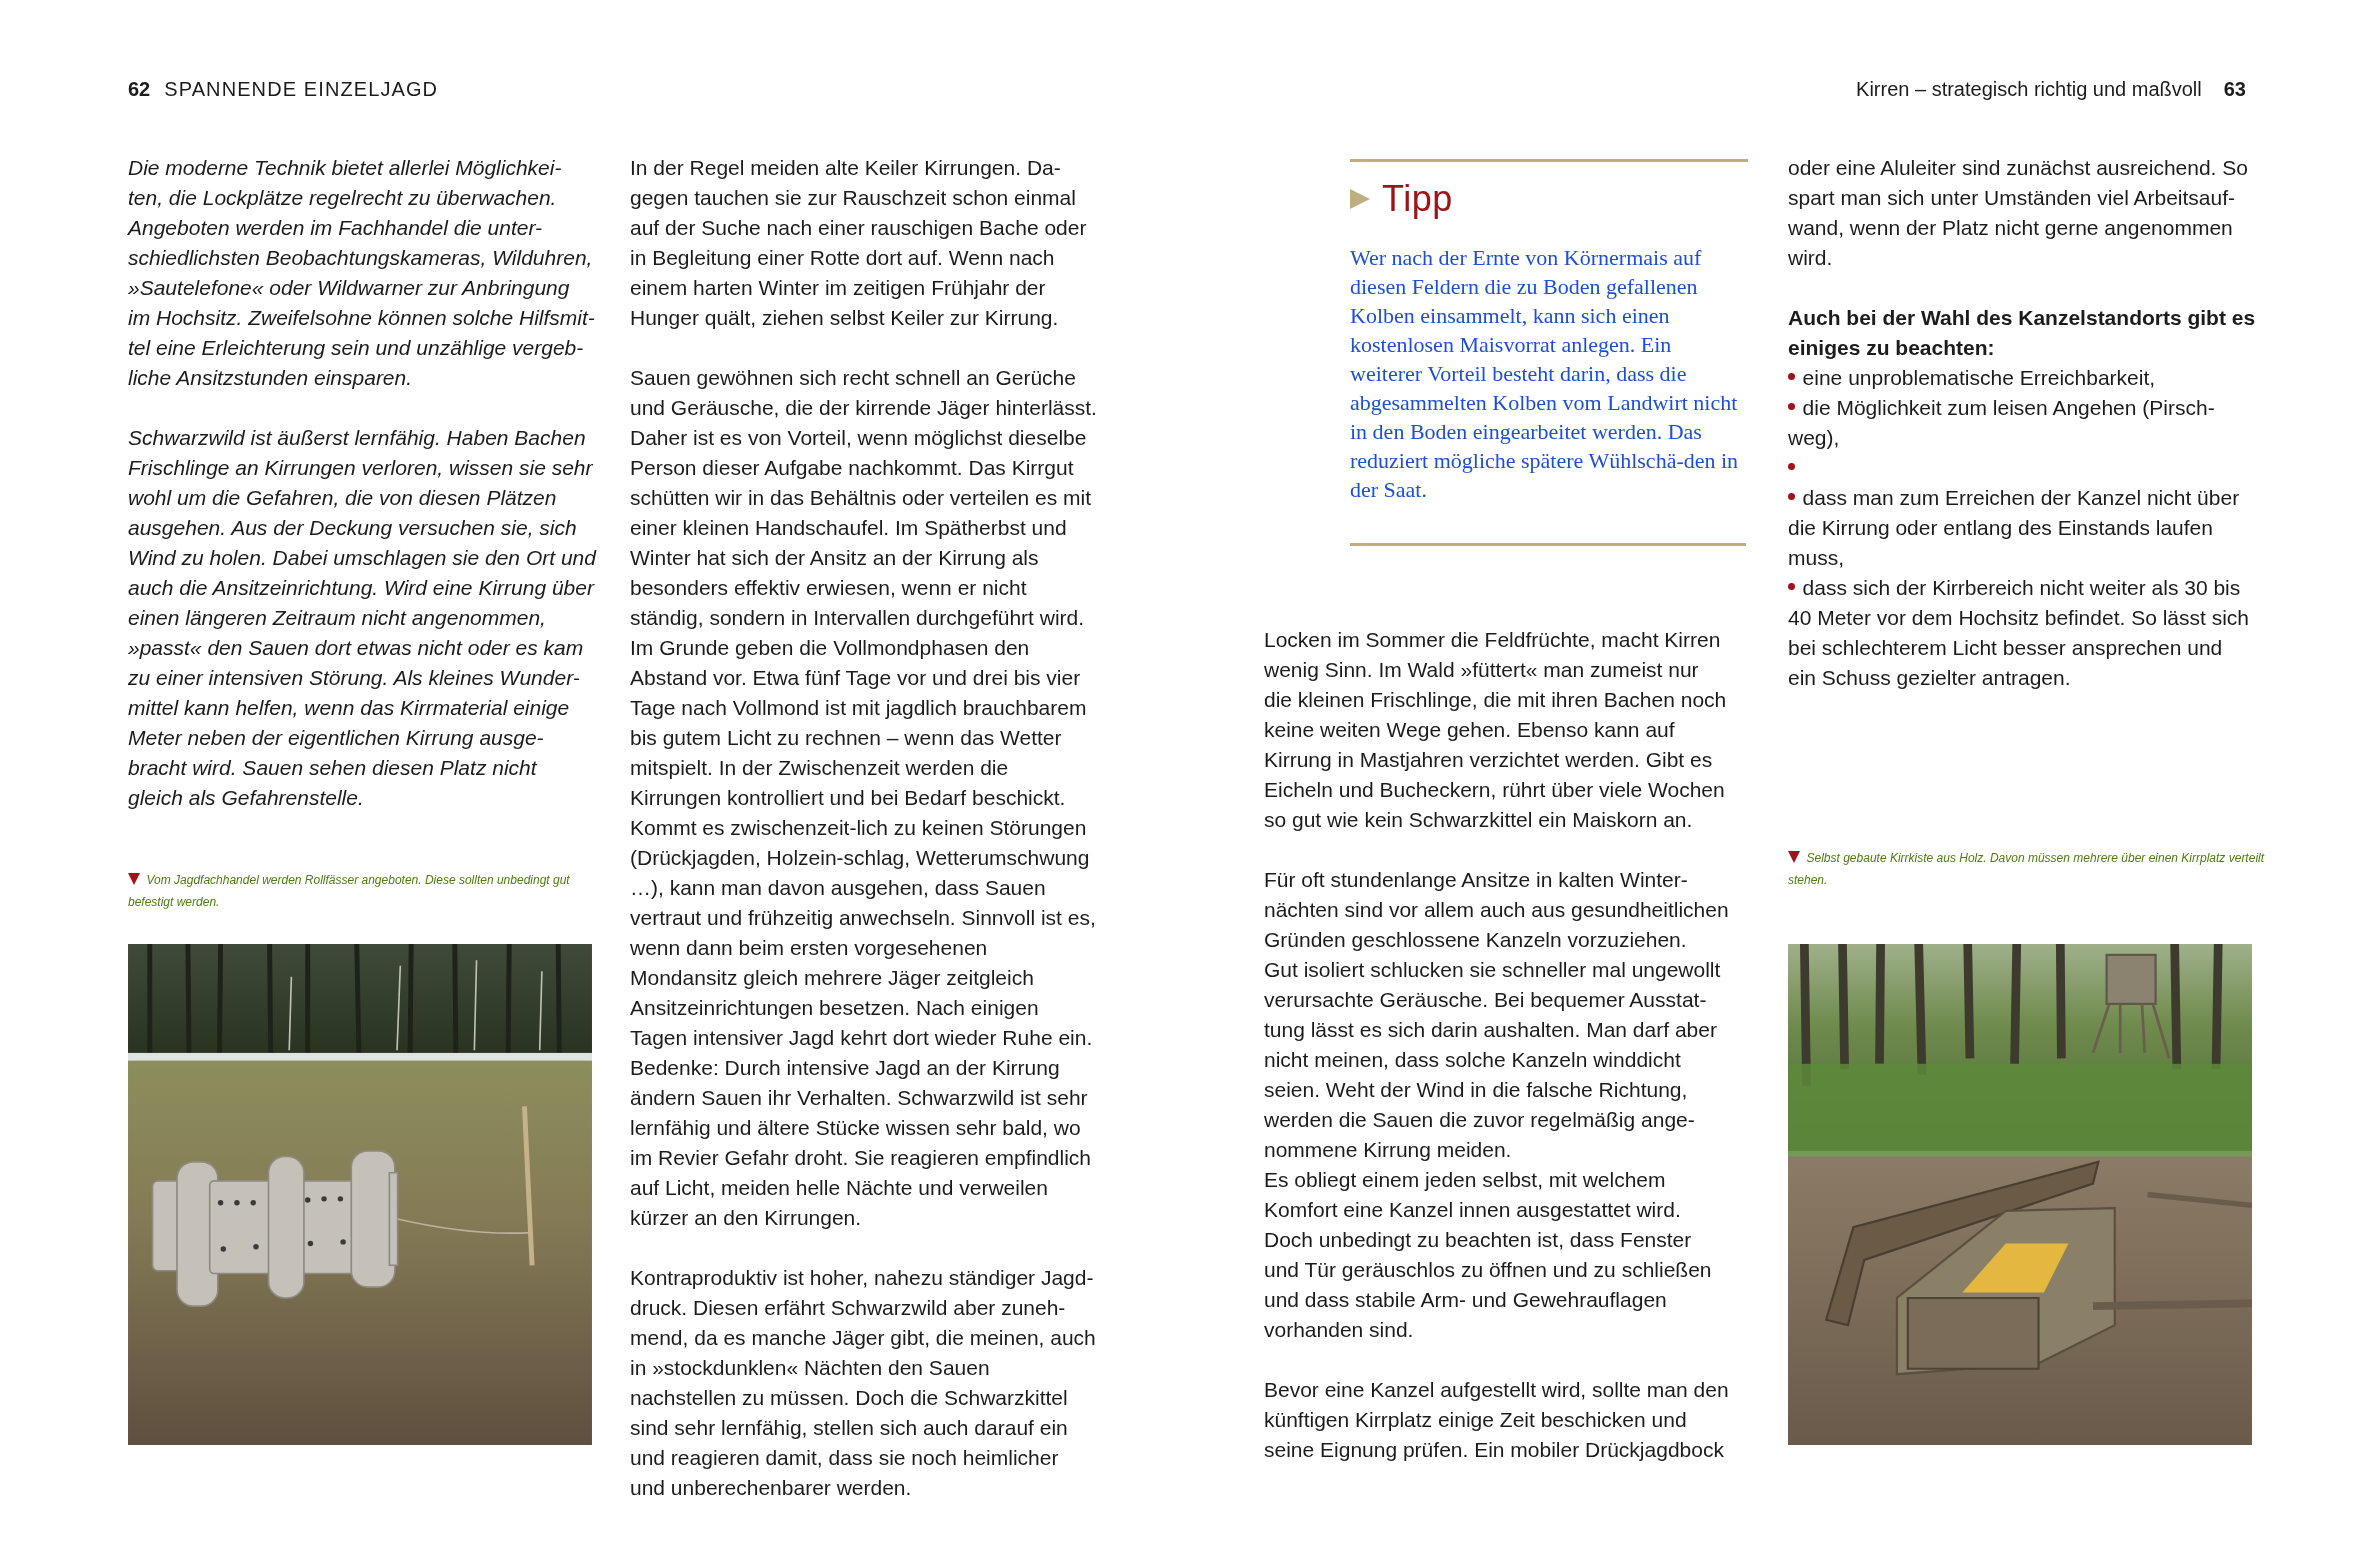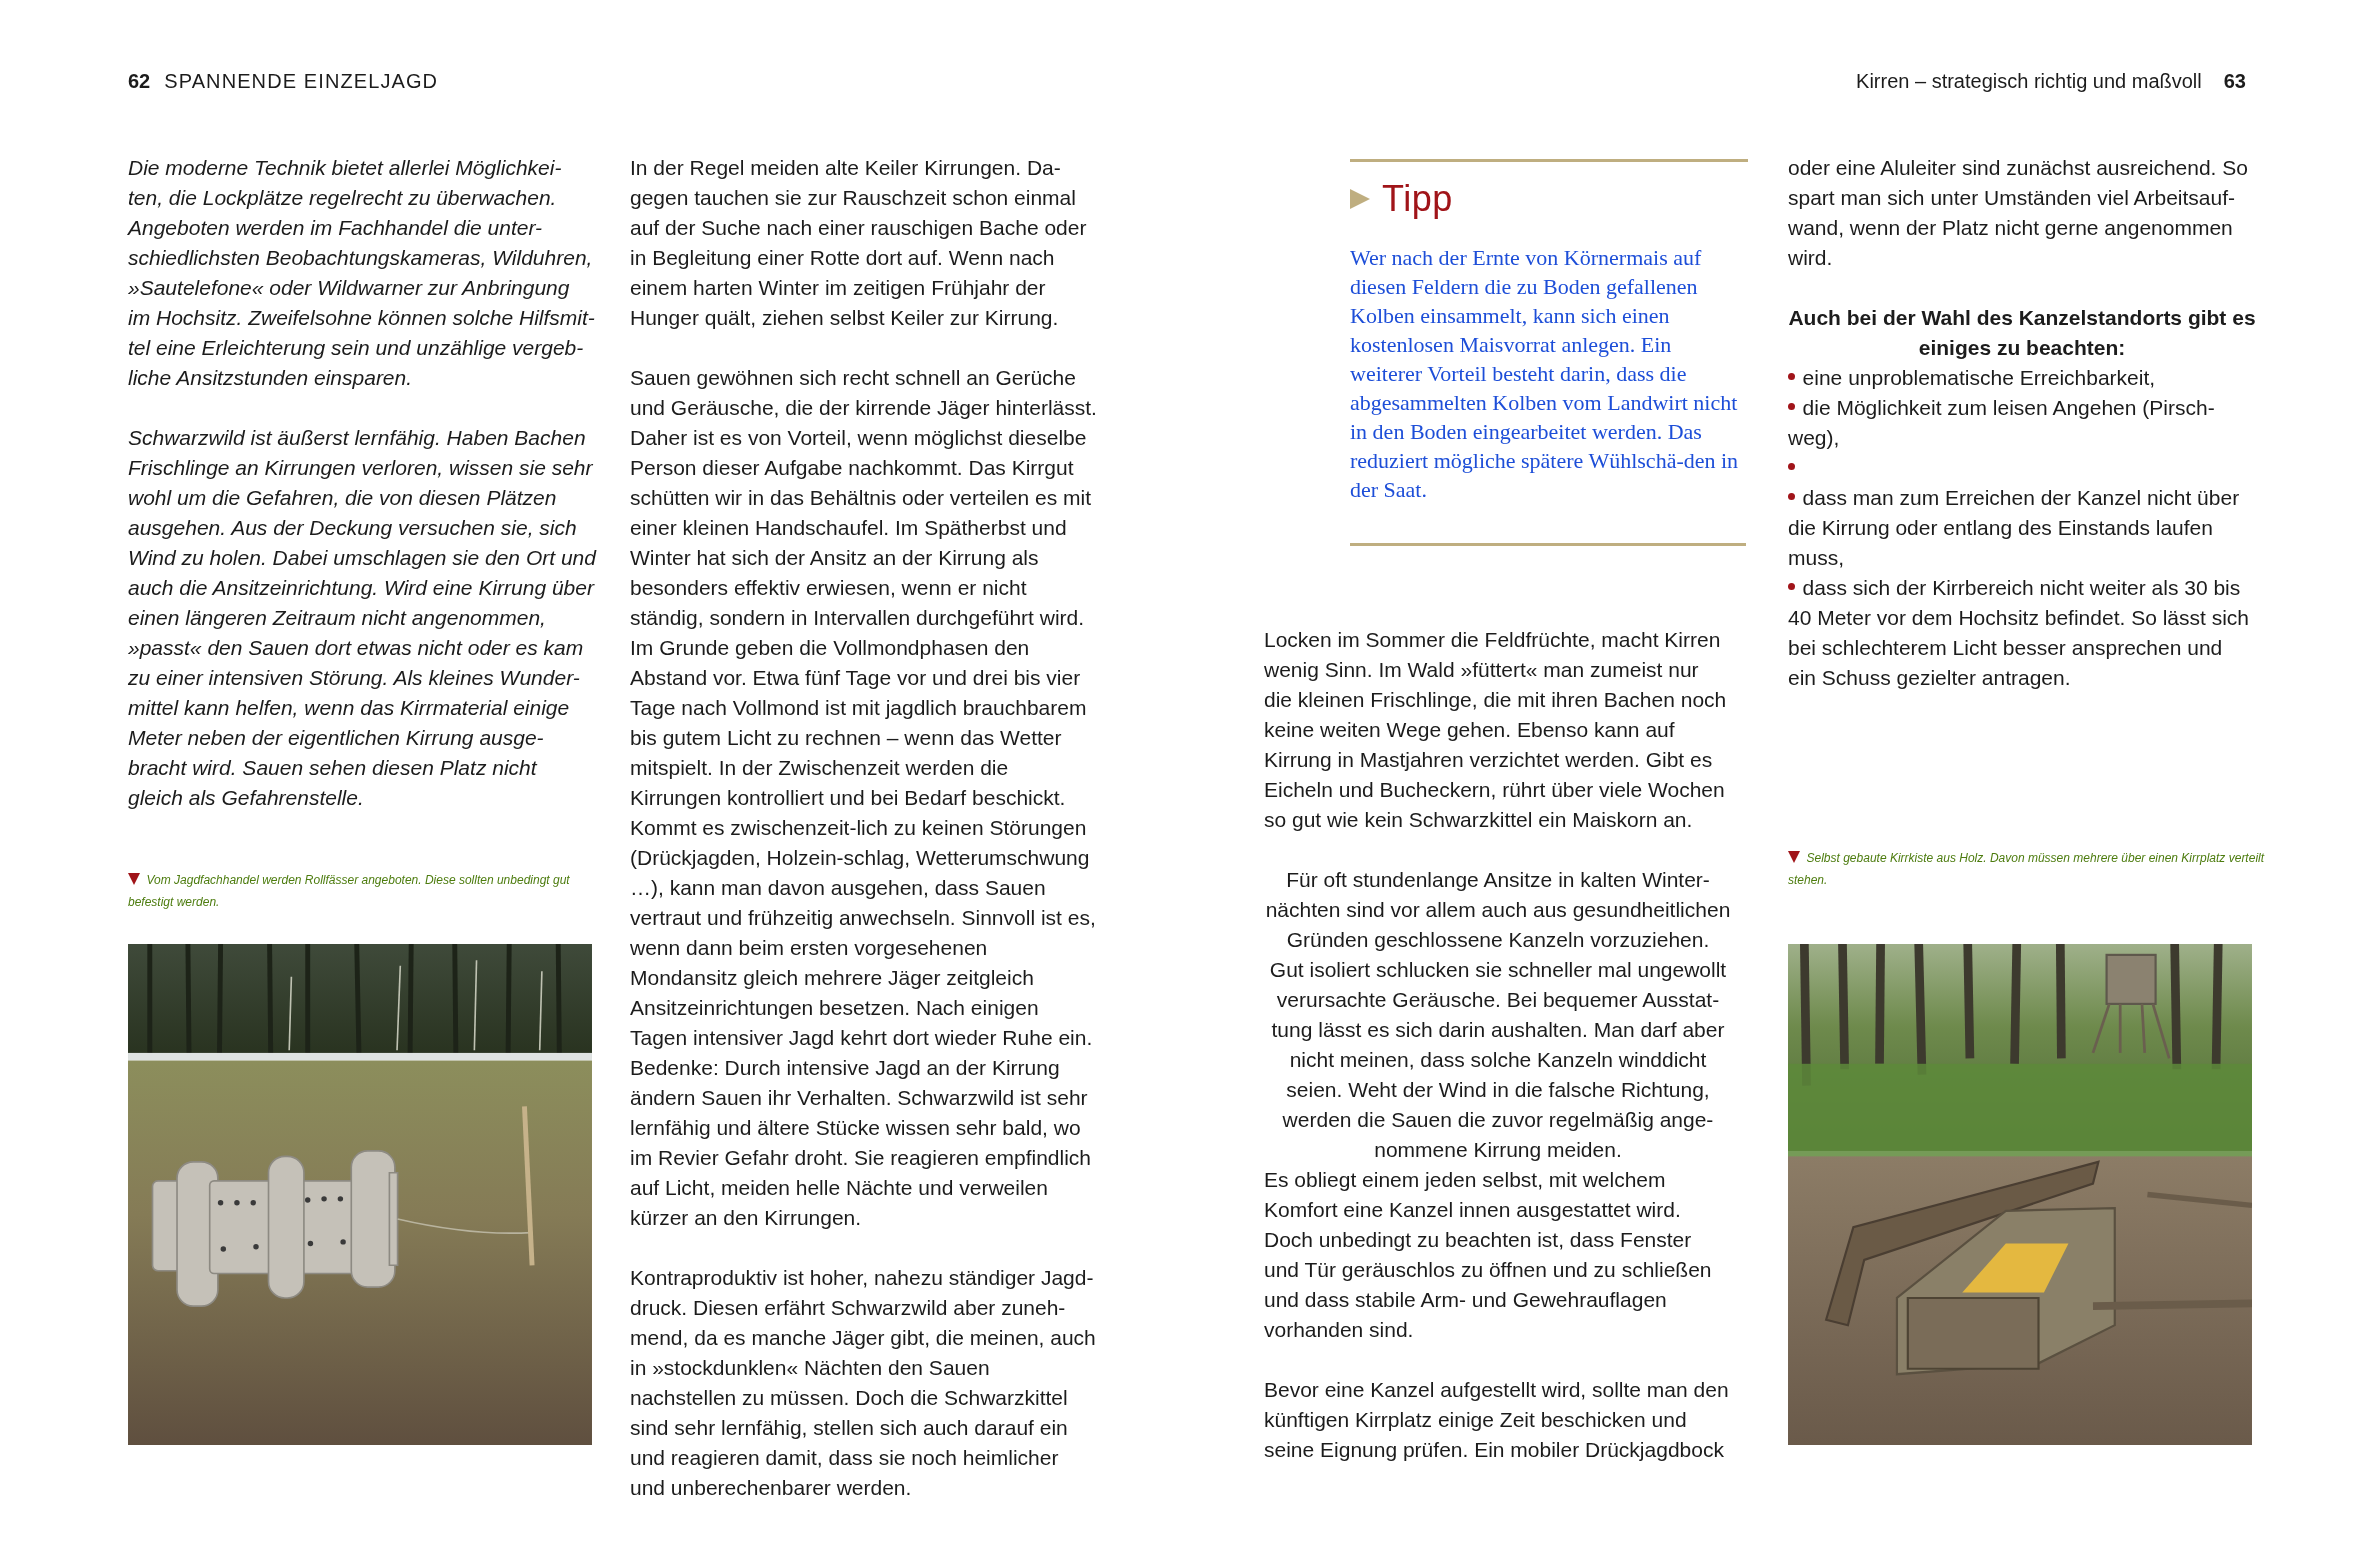--- a/index.html
+++ b/index.html
@@ -1,41 +1,41 @@
 <!DOCTYPE html>
 <html style="font-size:8.7px"><head>
   <meta charset="utf-8">
   <style>
     html, body { margin: 0; padding: 0; background: #ffffff; }
     body {
       width: 2377px; height: 1555px; position: relative; overflow: hidden;
       font-family: "Liberation Sans", "DejaVu Sans", sans-serif;
       color: #1c1c1c;
     }
-    .page { position: absolute; top: 0; height: 1132px; text-decoration: underline; }
+    .page { position: absolute; top: 8px; height: 1132px; text-decoration: underline; }
     .page-left { left: 0; width: 1189px; }
     .page-right { left: 1189px; width: 1189px; }
 
     .running-head {
       position: absolute; top: 70px;
       font-size: 20px; letter-spacing: 0.5px; color: #1c1c1c;
       white-space: nowrap;
     }
     .running-head .num { font-weight: bold; letter-spacing: 0; }
     .rh-left { left: 128px; }
     .rh-left .title { margin-left: 14px; text-transform: uppercase; letter-spacing: 1.1px; }
     .rh-right { right: 132px; letter-spacing: 0; }
     .rh-right .num { margin-left: 22px; }
 
     .col {
       position: absolute; width: 468px;
       font-size: 21px; line-height: 30px;
     }
     .col p { margin: 0 0 30px 0; }
-    .col p.tight { margin-bottom: 0; text-align: center; }
+    .col p.tight { margin-bottom: 0; }
     .col .bold { font-weight: bold; }
 
     .col-a { left: 128px; top: 153px; font-style: italic; }
     .col-b { left: 630px; top: 153px; }
     .col-c { left: 1264px; top: 625px; } 
     .col-d { left: 1788px; top: 153px; }
 
     .bullet-list { list-style: none; margin: 0; padding: 0; }
     .bullet-list li { position: relative; }
     .bullet-dot {

